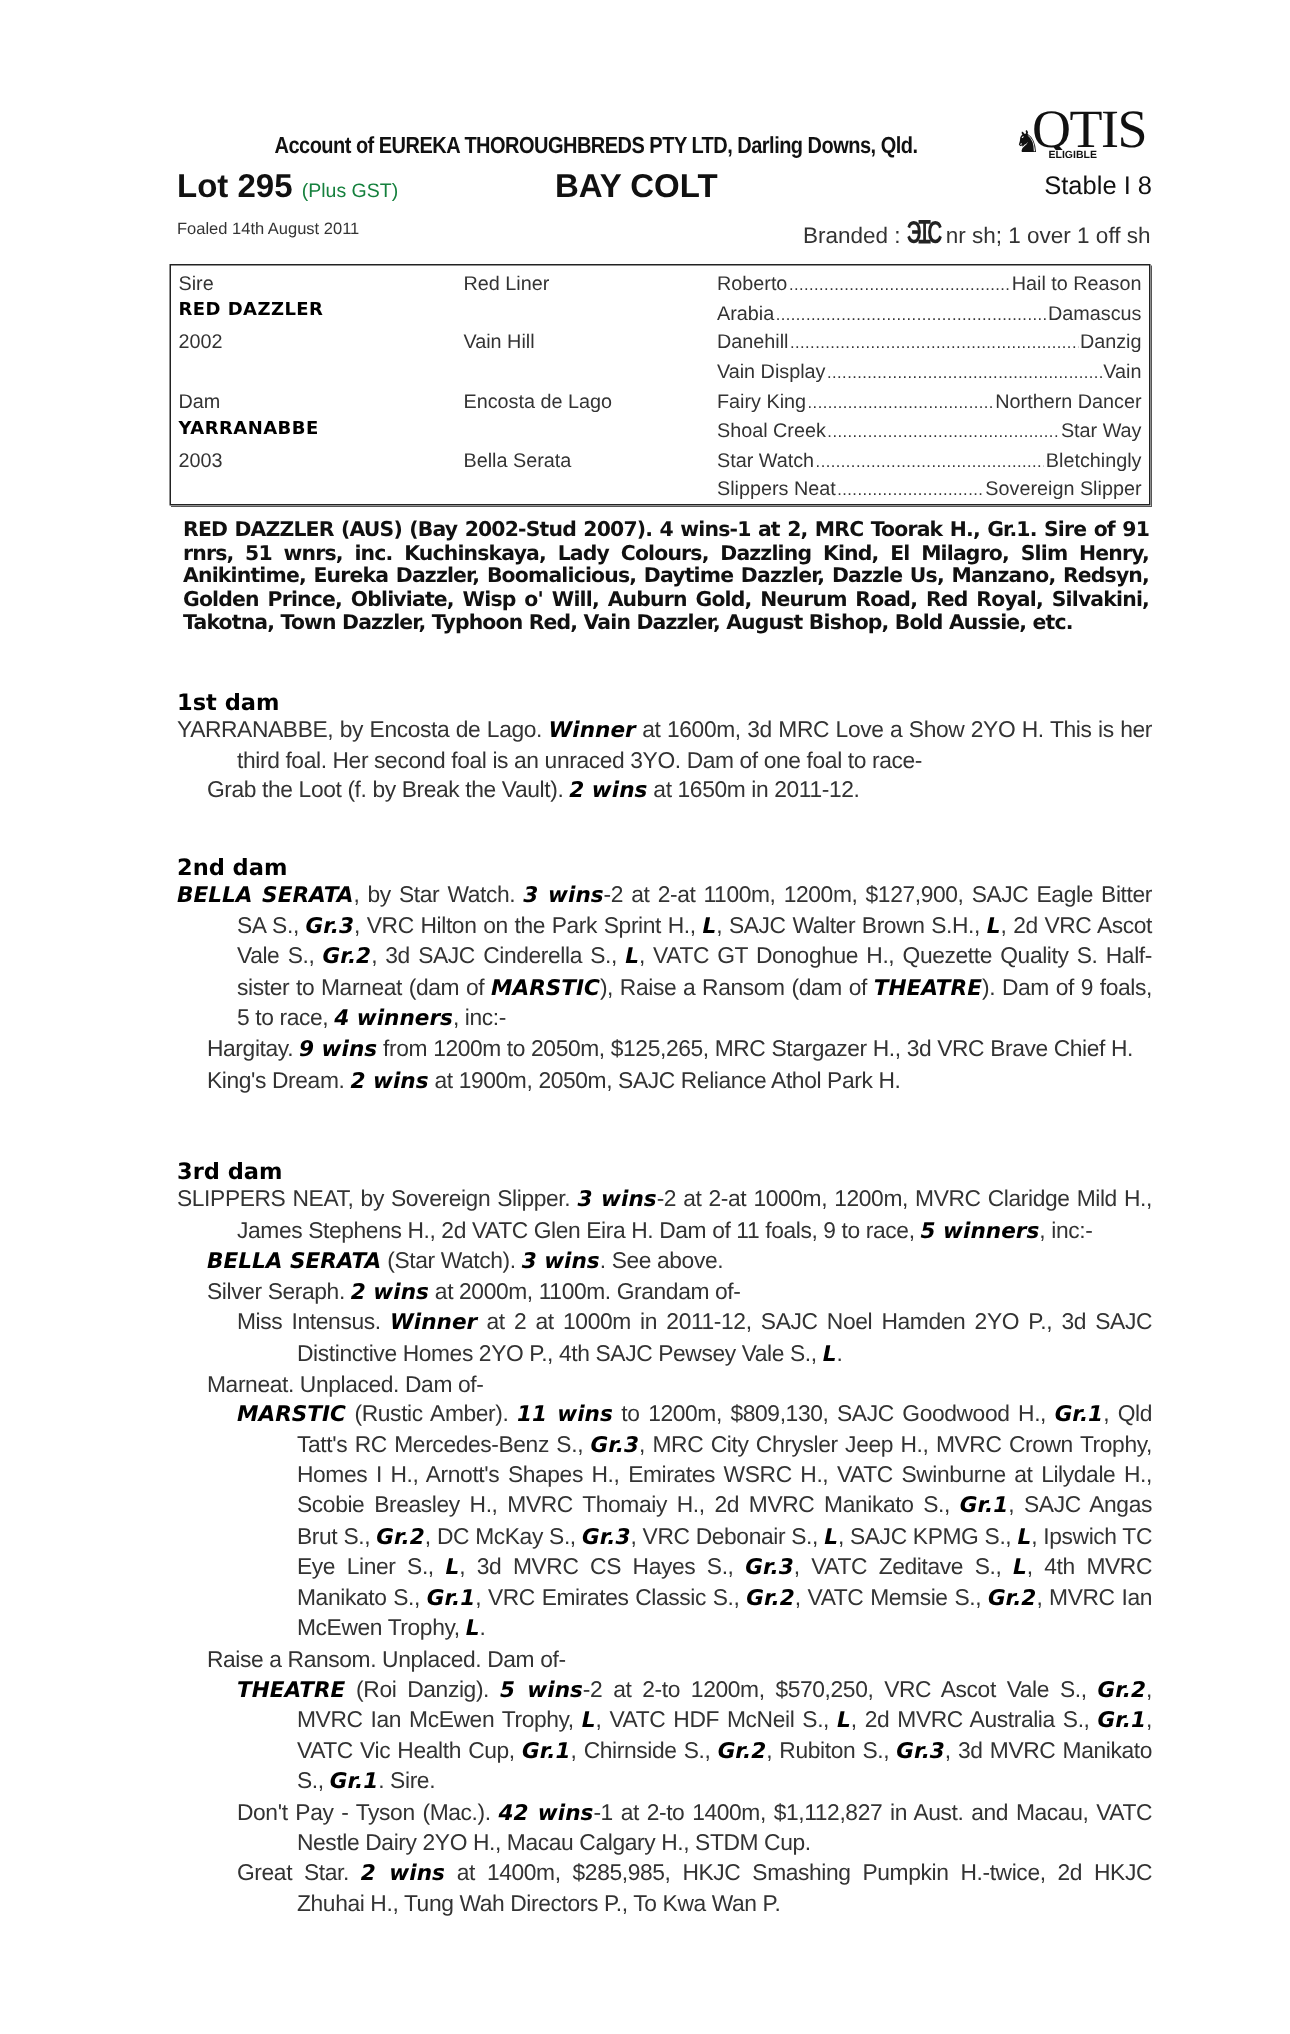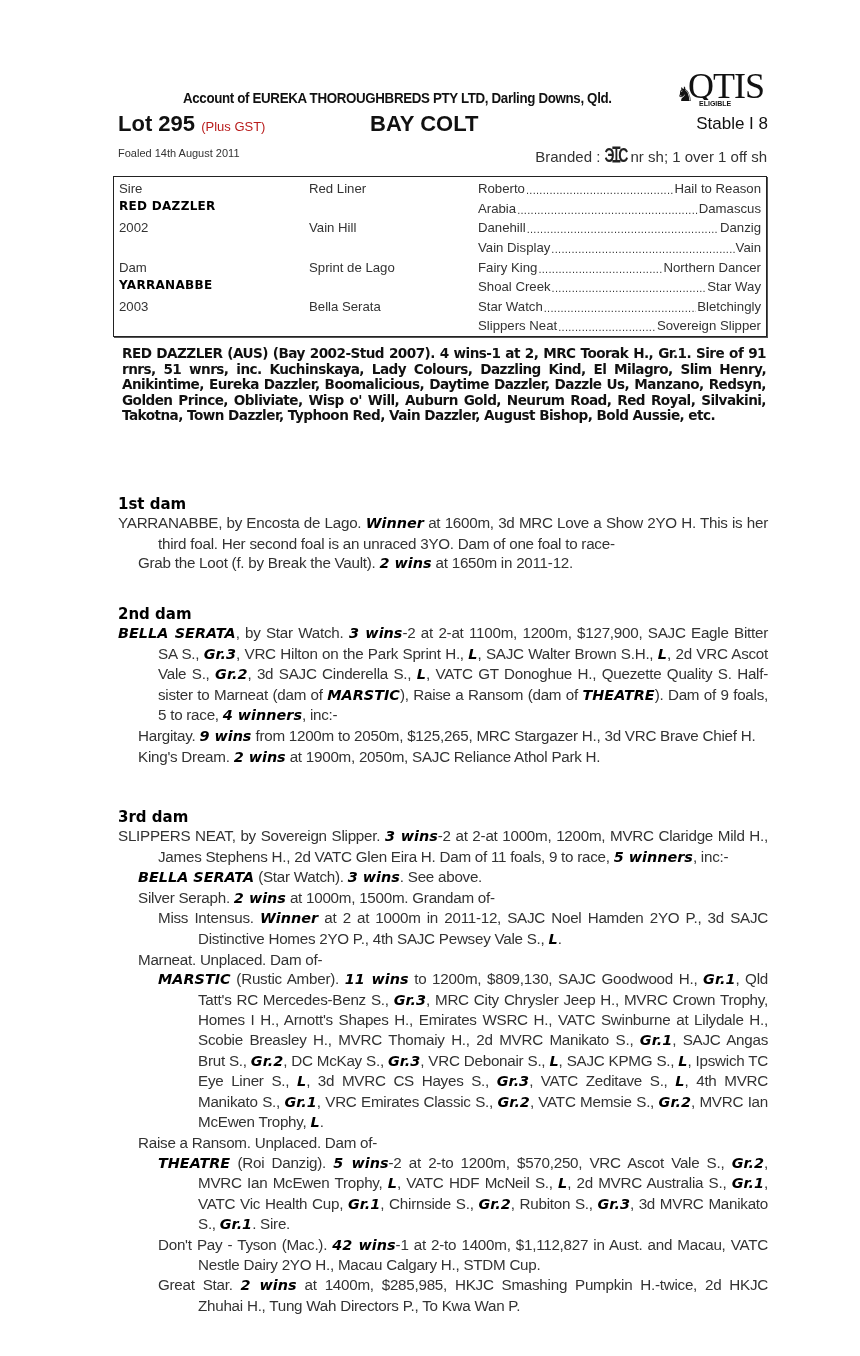--- a/index.html
+++ b/index.html
@@ -12,21 +12,21 @@
                transform-origin:left top; white-space:nowrap; color:#111; }
     .qtis { position:absolute; left:676px; top:72px; width:96px; height:34px; }
     .qtis .big { position:absolute; left:12px; top:-6px; font-family:"Liberation Serif", serif;
                  font-size:36px; letter-spacing:-1px; line-height:40px; color:#111; }
     .qtis .elig { position:absolute; left:22px; top:28px; font-size:7px; font-weight:bold;
                   letter-spacing:0; color:#111; background:#fff; padding:0 1px; }
     .qtis .horse { position:absolute; left:0px; top:10px; font-size:20px; color:#111; }
 
     .lotline { position:absolute; left:118px; top:111px; width:650px; height:28px; }
     .lot { position:absolute; left:0; top:0; font-weight:bold; font-size:22px; }
-    .lot .gst { font-weight:normal; font-size:13px; color:#b91c1c; }
+    .lot .gst { font-weight:normal; font-size:13px; color:#15803d; }
     .colt { position:absolute; left:252px; top:0; font-weight:bold; font-size:22px; }
     .stable { position:absolute; right:0; top:3px; font-weight:normal; font-size:17px; }
 
     .foaled { position:absolute; left:118px; top:147px; font-size:11px; color:#333; }
     .branded { position:absolute; right:93px; top:147px; font-size:15px; color:#333; white-space:nowrap; }
     .brandmark { display:inline-block; font-size:14px; font-weight:bold; letter-spacing:-2px;
                  transform:scaleY(1.5); position:relative; top:-3px; color:#222; }
 
     .pedbox { position:absolute; left:113px; top:176px; width:652px; height:159px;
               border:1.5px solid #222; box-shadow:1px 1px 0 #555; }
@@ -37,21 +37,21 @@
               display:flex; white-space:nowrap; }
     .ped-c3 .dots { flex:1; overflow:hidden; margin:0 1px; position:relative; }
     .ped-c3 .dots::after { content:"................................................................................................................................"; 
               position:absolute; left:0; bottom:0; letter-spacing:0.3px; font-size:11px; }
 
     .sire-para { position:absolute; left:122px; top:346px; width:644px;
                  font-family:"DejaVu Sans", sans-serif; font-weight:bold; font-size:13.6px;
                  line-height:15.5px; letter-spacing:-0.55px; text-align:justify; color:#111; }
 
     .section { position:absolute; left:118px; width:650px; font-size:15.2px; line-height:19.6px;
-               color:#333; letter-spacing:-0.25px;margin-top:36px; }
+               color:#333; letter-spacing:-0.25px; }
     .section h3 { margin:0; font-family:"DejaVu Sans", sans-serif; font-weight:bold;
                   font-size:15px; line-height:18px; color:#000; letter-spacing:0; }
     .section p { margin:0; text-align:justify; }
     .b { font-family:"DejaVu Sans", sans-serif; font-weight:bold; color:#000; font-size:14.4px; letter-spacing:0;font-style:italic; }
     .l0 { padding-left:40px; text-indent:-40px; }
     .l1 { padding-left:60px; text-indent:-40px; }
     .l2 { padding-left:80px; text-indent:-40px; }
     .last-left { text-align:left; }
   </style>
 </head>
@@ -84,21 +84,21 @@
 <div class="pedbox">
   <div class="ped-row" style="top:4px">Sire</div>
   <div class="ped-row ped-bold" style="top:22px">RED DAZZLER</div>
   <div class="ped-row" style="top:43px">2002</div>
   <div class="ped-row" style="top:83px">Dam</div>
   <div class="ped-row ped-bold" style="top:101px">YARRANABBE</div>
   <div class="ped-row" style="top:122px">2003</div>
 
   <div class="ped-c2" style="top:4px">Red Liner</div>
   <div class="ped-c2" style="top:43px">Vain Hill</div>
-  <div class="ped-c2" style="top:83px">Sprint de Lago</div>
+  <div class="ped-c2" style="top:83px">Encosta de Lago</div>
   <div class="ped-c2" style="top:122px">Bella Serata</div>
 
   <div class="ped-c3" style="top:4px">
       <span>Roberto</span>
       <span class="dots"></span>
       <span>Hail to Reason</span>
     </div>
   <div class="ped-c3" style="top:24px">
       <span>Arabia</span>
       <span class="dots"></span>
@@ -148,21 +148,21 @@
   <h3>2nd dam</h3>
   <p class="l0"><span class="b">BELLA SERATA</span><span>, by Star Watch. </span><span class="b">3 wins</span><span>-2 at 2-at 1100m, 1200m, $127,900, SAJC Eagle Bitter SA S., </span><span class="b">Gr.3</span><span>, VRC Hilton on the Park Sprint H., </span><span class="b">L</span><span>, SAJC Walter Brown S.H., </span><span class="b">L</span><span>, 2d VRC Ascot Vale S., </span><span class="b">Gr.2</span><span>, 3d SAJC Cinderella S., </span><span class="b">L</span><span>, VATC GT Donoghue H., Quezette Quality S. Half-sister to Marneat (dam of </span><span class="b">MARSTIC</span><span>), Raise a Ransom (dam of </span><span class="b">THEATRE</span><span>). Dam of 9 foals, 5 to race, </span><span class="b">4 winners</span><span>, inc:-</span></p>
   <p class="l1"><span>Hargitay. </span><span class="b">9 wins</span><span> from 1200m to 2050m, $125,265, MRC Stargazer H., 3d VRC Brave Chief H.</span></p>
   <p class="l1 last-left"><span>King's Dream. </span><span class="b">2 wins</span><span> at 1900m, 2050m, SAJC Reliance Athol Park H.</span></p>
 </div>
 
 <div class="section" style="top:772px">
   <h3>3rd dam</h3>
   <p class="l0"><span>SLIPPERS NEAT, by Sovereign Slipper. </span><span class="b">3 wins</span><span>-2 at 2-at 1000m, 1200m, MVRC Claridge Mild H., James Stephens H., 2d VATC Glen Eira H. Dam of 11 foals, 9 to race, </span><span class="b">5 winners</span><span>, inc:-</span></p>
   <p class="l1 last-left"><span class="b">BELLA SERATA</span><span> (Star Watch). </span><span class="b">3 wins</span><span>. See above.</span></p>
-  <p class="l1 last-left"><span>Silver Seraph. </span><span class="b">2 wins</span><span> at 1000m, 1500m. Grandam of-</span></p>
+  <p class="l1 last-left"><span>Silver Seraph. </span><span class="b">2 wins</span><span> at 2000m, 1100m. Grandam of-</span></p>
   <p class="l2"><span>Miss Intensus. </span><span class="b">Winner</span><span> at 2 at 1000m in 2011-12, SAJC Noel Hamden 2YO P., 3d SAJC Distinctive Homes 2YO P., 4th SAJC Pewsey Vale S., </span><span class="b">L</span><span>.</span></p>
   <p class="l1 last-left">Marneat. Unplaced. Dam of-</p>
   <p class="l2"><span class="b">MARSTIC</span><span> (Rustic Amber). </span><span class="b">11 wins</span><span> to 1200m, $809,130, SAJC Goodwood H., </span><span class="b">Gr.1</span><span>, Qld Tatt's RC Mercedes-Benz S., </span><span class="b">Gr.3</span><span>, MRC City Chrysler Jeep H., MVRC Crown Trophy, Homes I H., Arnott's Shapes H., Emirates WSRC H., VATC Swinburne at Lilydale H., Scobie Breasley H., MVRC Thomaiy H., 2d MVRC Manikato S., </span><span class="b">Gr.1</span><span>, SAJC Angas Brut S., </span><span class="b">Gr.2</span><span>, DC McKay S., </span><span class="b">Gr.3</span><span>, VRC Debonair S., </span><span class="b">L</span><span>, SAJC KPMG S., </span><span class="b">L</span><span>, Ipswich TC Eye Liner S., </span><span class="b">L</span><span>, 3d MVRC CS Hayes S., </span><span class="b">Gr.3</span><span>, VATC Zeditave S., </span><span class="b">L</span><span>, 4th MVRC Manikato S., </span><span class="b">Gr.1</span><span>, VRC Emirates Classic S., </span><span class="b">Gr.2</span><span>, VATC Memsie S., </span><span class="b">Gr.2</span><span>, MVRC Ian McEwen Trophy, </span><span class="b">L</span><span>.</span></p>
   <p class="l1 last-left">Raise a Ransom. Unplaced. Dam of-</p>
   <p class="l2"><span class="b">THEATRE</span><span> (Roi Danzig). </span><span class="b">5 wins</span><span>-2 at 2-to 1200m, $570,250, VRC Ascot Vale S., </span><span class="b">Gr.2</span><span>, MVRC Ian McEwen Trophy, </span><span class="b">L</span><span>, VATC HDF McNeil S., </span><span class="b">L</span><span>, 2d MVRC Australia S., </span><span class="b">Gr.1</span><span>, VATC Vic Health Cup, </span><span class="b">Gr.1</span><span>, Chirnside S., </span><span class="b">Gr.2</span><span>, Rubiton S., </span><span class="b">Gr.3</span><span>, 3d MVRC Manikato S., </span><span class="b">Gr.1</span><span>. Sire.</span></p>
   <p class="l2"><span>Don't Pay - Tyson (Mac.). </span><span class="b">42 wins</span><span>-1 at 2-to 1400m, $1,112,827 in Aust. and Macau, VATC Nestle Dairy 2YO H., Macau Calgary H., STDM Cup.</span></p>
   <p class="l2 last-left"><span>Great Star. </span><span class="b">2 wins</span><span> at 1400m, $285,985, HKJC Smashing Pumpkin H.-twice, 2d HKJC Zhuhai H., Tung Wah Directors P., To Kwa Wan P.</span></p>
 </div>
 
 </body></html>

